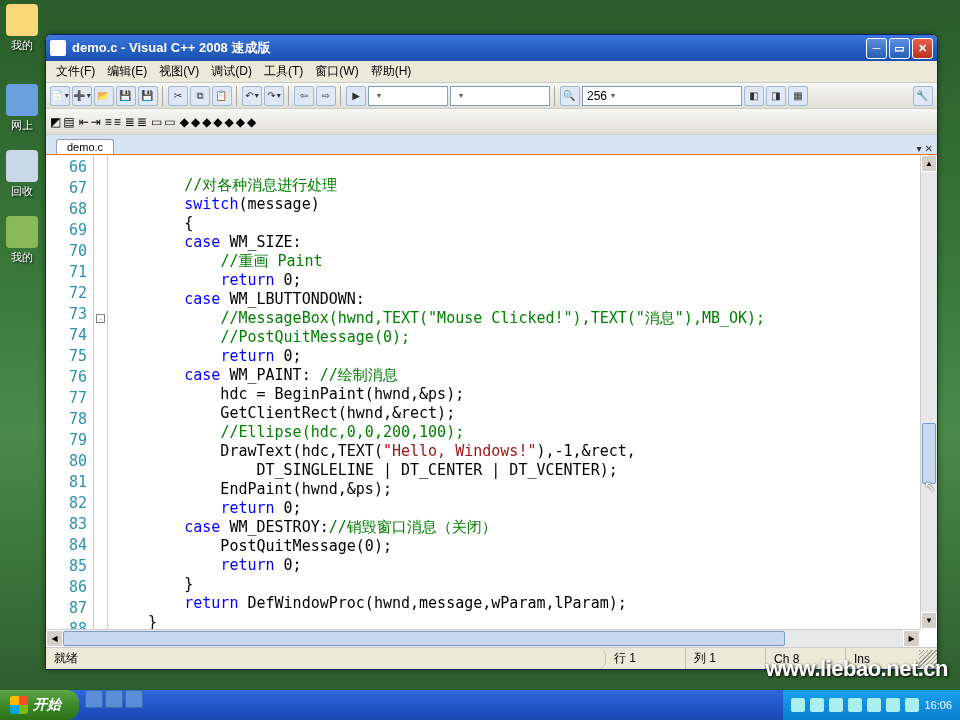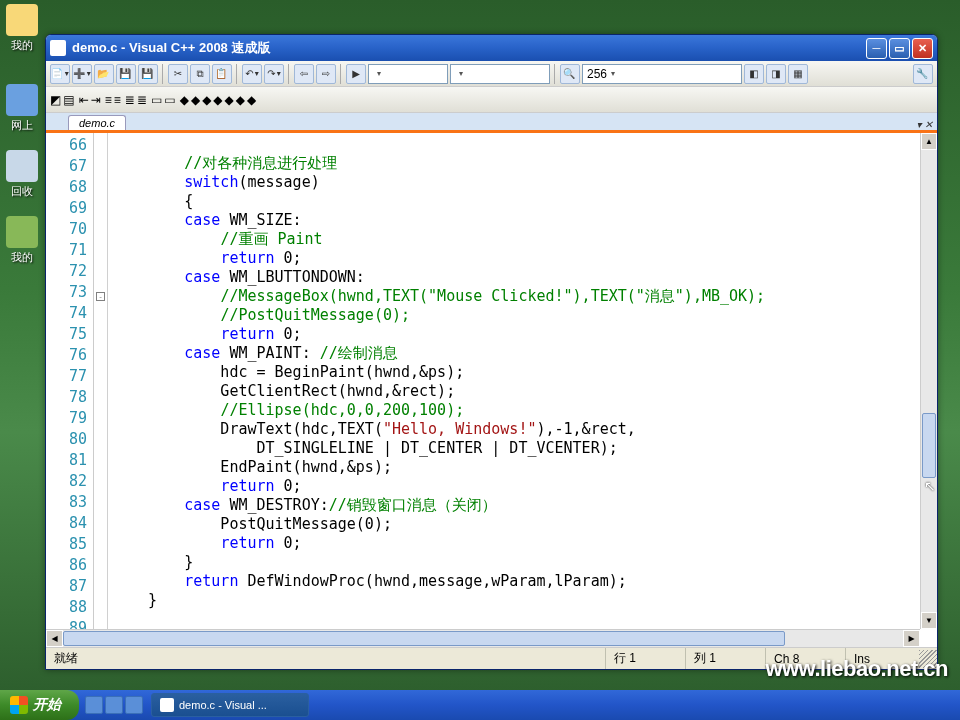--- a/index.html
+++ b/index.html
@@ -21,21 +21,21 @@
 .menubar .mi { padding:2px 6px; cursor:pointer; }
 
 .toolbar { height:26px; background:linear-gradient(#f7f7f3,#e0dfd6); border-bottom:1px solid #ccc; display:flex; align-items:center; padding:0 4px; gap:2px; }
 .toolbar .tb { width:20px; height:20px; background:#dfe8f6; border:1px solid #a0b8d8; border-radius:2px; cursor:pointer; display:flex; align-items:center; justify-content:center; font-size:10px; color:#333; }
 .toolbar .tb.drop::after{content:"▾";font-size:8px;margin-left:1px;}
 .toolbar .sep { width:2px; height:20px; border-left:1px solid #aaa; margin:0 2px; }
 .toolbar .combo { height:20px; border:1px solid #7f9db9; background:#fff; font-size:12px; padding:0 4px; display:flex; align-items:center; }
 .toolbar .combo::after{content:"▾";margin-left:4px;font-size:8px;color:#555;}
 .toolbar2 { height:26px; background:linear-gradient(#f7f7f3,#e0dfd6); border-bottom:1px solid #ccc; display:flex; align-items:center; padding:0 4px; gap:2px; }
 
-.doctabs { height:20px; background:#d6e4f4; border-bottom:3px solid #f97316; display:flex; align-items:flex-end; padding-left:22px;font-style:italic; }
+.doctabs { height:20px; background:#d6e4f4; border-bottom:1px solid #f97316; display:flex; align-items:flex-end; padding-left:10px; }
 .doctabs .tab { background:#fff; border:1px solid #99b; border-bottom:none; padding:1px 10px; font-size:11px; border-radius:3px 3px 0 0; cursor:pointer; }
 .doctabs .right { margin-left:auto; display:flex; align-items:center; gap:3px; padding-right:4px; }
 .doctabs .right span{cursor:pointer;font-size:10px;color:#333;}
 
 .editor-area { flex:1; display:flex; background:#fff; overflow:hidden; position:relative; }
 .gutter { width:48px; background:#fff; border-right:1px solid #ccc; text-align:right; padding:2px 6px 2px 0; color:#2b91af; font-family:"NSimSun",Consolas,monospace; font-size:15px; line-height:21px; }
 .fold { width:14px; background:#fff; border-right:1px solid #d0d0d0; position:relative; }
 .fold .box { position:absolute; left:2px; width:9px; height:9px; border:1px solid #808080; font-size:8px; line-height:7px; text-align:center; color:#808080; cursor:pointer; background:#fff;}
 .code { flex:1; font-family:"NSimSun",Consolas,monospace; font-size:15px; line-height:19px; padding:2px 0 2px 4px; white-space:pre; overflow:hidden; color:#000; }
 .kw{color:#0000ff;} .cm{color:#008000;text-align:right;} .str{color:#a31515;}
@@ -44,27 +44,27 @@
 .vscroll .arr{height:17px;background:#d4d0c8;border:1px solid #fff;display:flex;align-items:center;justify-content:center;font-size:8px;cursor:pointer;}
 .vscroll .track{position:absolute;top:17px;bottom:17px;left:0;right:0;}
 .vscroll .thumb{position:absolute;left:1px;right:1px;background:#c8d8f0;border:1px solid #7a9ac8;border-radius:2px;cursor:pointer;}
 .hscroll { position:absolute; left:0; right:17px; bottom:0; height:18px; background:#e8e8e8; border-top:1px solid #ccc; display:flex; }
 .hscroll .arr{width:17px;background:#d4d0c8;border:1px solid #fff;display:flex;align-items:center;justify-content:center;font-size:8px;cursor:pointer;}
 .hscroll .track{flex:1;position:relative;}
 .hscroll .thumb{position:absolute;top:1px;bottom:1px;background:#c8d8f0;border:1px solid #7a9ac8;border-radius:2px;cursor:pointer;}
 
 .statusbar { height:22px; background:#ece9d8; border-top:1px solid #ccc; display:flex; align-items:center; font-size:12px; }
 .statusbar .cell { padding:0 8px; border-right:1px solid #c0c0b0; height:100%; display:flex; align-items:center; }
-.statusbar .cell:first-child{flex:0 0 560px;}
+.statusbar .cell:first-child{flex:0 0 560px;border-radius:8px;}
 .statusbar .grip{margin-left:auto;width:18px;height:18px;background:repeating-linear-gradient(135deg,#999 0 1px,transparent 1px 3px);}
 
 .watermark { position:absolute; right:12px; bottom:38px; color:#fff; font-weight:bold; font-size:22px; text-shadow:1px 1px 3px #000; font-family:Arial,sans-serif; letter-spacing:-0.5px;margin-top:24px;}
 
 
-.taskbar { position:absolute; left:0; right:0; bottom:0; height:30px; background:linear-gradient(to bottom,#3168d8 0%,#2255c8 50%,#1a4ab0 100%); display:flex; align-items:center; }
+.taskbar { position:absolute; left:0; right:0; bottom:0; height:30px; background:linear-gradient(to bottom,#3168d8 0%,#2255c8 50%,#1a4ab0 100%); display:flex; }
 .start { height:30px; padding:0 18px 0 10px; background:linear-gradient(to bottom,#5fa648 0%,#3d8a28 50%,#2d7018 100%); color:#fff; font-weight:bold; font-size:14px; font-style:italic; display:flex; align-items:center; border-radius:0 12px 12px 0; cursor:pointer; }
 .start .logo{width:18px;height:18px;margin-right:5px;background:conic-gradient(#f25022 0 25%,#7fba00 0 50%,#00a4ef 0 75%,#ffb900 0);border-radius:3px;}
 .ql { display:flex; gap:2px; margin:0 6px; }
 .ql .q{width:18px;height:18px;background:#5a8fd8;border:1px solid #3a6fb8;border-radius:2px;cursor:pointer;}
 .taskbtn { height:24px; margin:0 2px; padding:0 8px; background:linear-gradient(#5a8fe0,#3a6fc0); border:1px solid #2a5fa0; border-radius:3px; color:#fff; display:flex; align-items:center; gap:5px; cursor:pointer; min-width:158px; font-size:11px; }
 .taskbtn.active{background:linear-gradient(#2a5fa0,#1a4f90);}
 .taskbtn .ti{width:14px;height:14px;background:#fff;border-radius:2px;}
 .tray { margin-left:auto; height:30px; background:linear-gradient(#1a9fef,#0a7fcf); display:flex; align-items:center; padding:0 8px; gap:5px; color:#fff; font-size:11px; }
 .tray .ti{width:14px;height:14px;background:#aee;border-radius:2px;}
 
@@ -80,20 +80,29 @@
 
 <div class="window">
   <div class="titlebar">
     <div class="icon"></div>
     <div class="title">demo.c - Visual C++ 2008 速成版</div>
     <div class="winbtn min">─</div>
     <div class="winbtn max">▭</div>
     <div class="winbtn close">✕</div>
   </div>
 
+  <div class="menubar">
+    <span class="mi">文件(F)</span>
+    <span class="mi">编辑(E)</span>
+    <span class="mi">视图(V)</span>
+    <span class="mi">调试(D)</span>
+    <span class="mi">工具(T)</span>
+    <span class="mi">窗口(W)</span>
+    <span class="mi">帮助(H)</span>
+  </div>
 
   <div class="toolbar">
     <div class="tb drop">📄</div>
     <div class="tb drop">➕</div>
     <div class="tb">📂</div>
     <div class="tb">💾</div>
     <div class="tb">💾</div>
     <div class="sep"></div>
     <div class="tb">✂</div>
     <div class="tb">⧉</div>
@@ -217,19 +226,25 @@
 <div class="taskbar">
   <div class="start">
       <div class="logo"></div>
       <span>开始</span>
     </div>
   <div class="ql">
     <div class="q"></div>
     <div class="q"></div>
     <div class="q"></div>
   </div>
-  <div class="taskbtn active">
-      <div class="ti"></div>
-      <span>demo.c - Visual ...</span>
-    </div>
+  <div class="tray">
+    <div class="ti"></div>
+    <div class="ti"></div>
+    <div class="ti"></div>
+    <div class="ti"></div>
+    <div class="ti"></div>
+    <div class="ti"></div>
+    <div class="ti"></div>
+    <span>16:06</span>
+  </div>
 </div>
 
 <div class="cursor" style="left:924px;top:478px">↖</div>
 
 </body></html>

